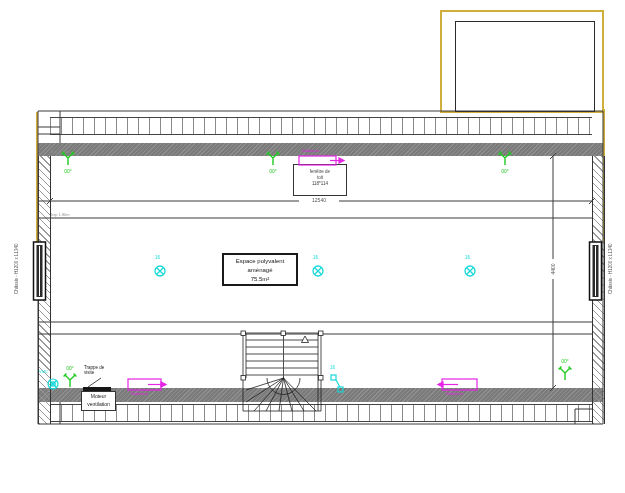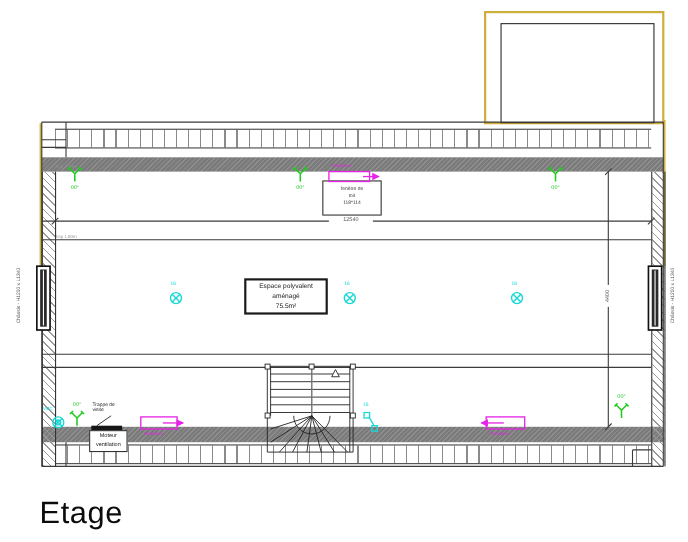--- a/index.html
+++ b/index.html
@@ -251,14 +251,13 @@
 
   <div class="abs dimtxt" style="left:299px;top:197px;width:40px;z-index:6;">12540</div>
   <div class="abs dimtxt vrot" style="left:543px;top:266px;width:20px;z-index:6;">4400</div>
 
   <div class="abs hsp" style="left:51px;top:149px;">hsp 1.30m</div>
   <div class="abs hsp" style="left:51px;top:212px;">hsp 1.80m</div>
 
   <div class="abs tiny vrot" style="left:-16px;top:266px;width:66px;">Châssis - H1200 x L1340</div>
   <div class="abs tiny vrot" style="left:578px;top:266px;width:66px;">Châssis - H1200 x L1340</div>
 
-  <div id="title" class="abs" style="left:36px;top:450px;">Etage</div>
 </div>
 
 </body></html>

